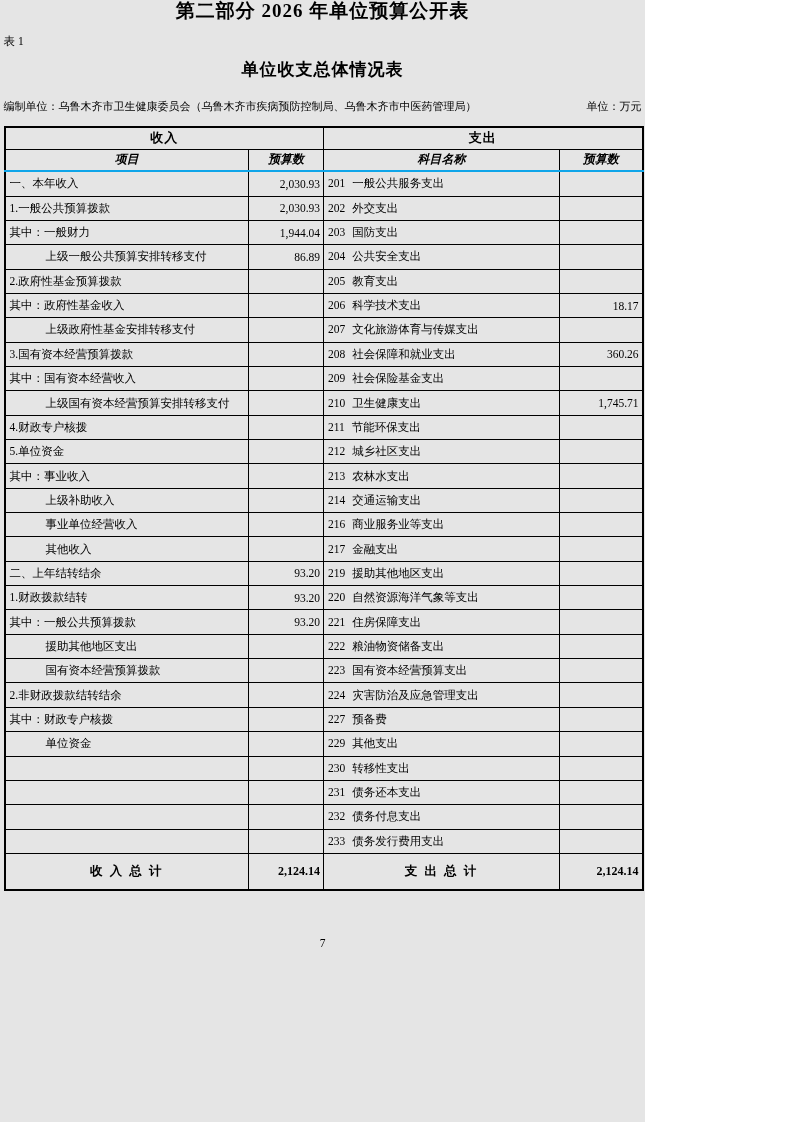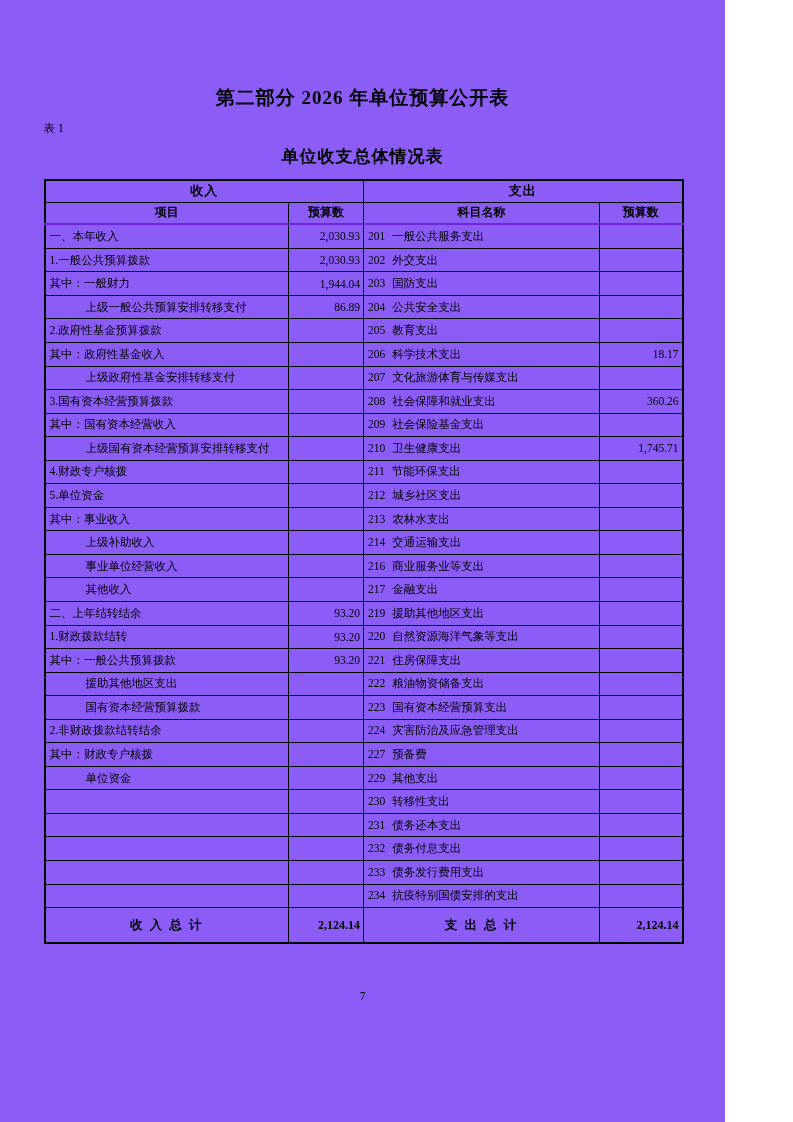--- a/index.html
+++ b/index.html
@@ -1,24 +1,23 @@
 <!DOCTYPE html>
 <html><head>
 <meta charset="utf-8">
 <style>
   * { box-sizing: border-box; }
   html, body { margin: 0; padding: 0; background: #ffffff; }
   .page {
     position: relative;
-    width: 725px;
+    width: 645px;
     height: 1122px;
-    background: #8b5cf6;
+    background: #e5e5e5;
     color: #000000;
     font-family: "Liberation Serif", "DejaVu Serif", serif;
-    padding-top: 87px;
     overflow: hidden;
   }
   .content { width: 638px; margin: 0 auto; }
   .part-title {
     text-align: center;
     font-size: 19px;
     font-weight: bold;
     line-height: 21px;
     letter-spacing: 1px;
   }
@@ -62,21 +61,22 @@
     font-weight: bold;
     height: 22px;
     text-align: center;
     letter-spacing: 1px;
   }
   .col-header th {
     font-size: 12px;
     font-weight: bold;
     height: 22px;
     text-align: center;
-    border-bottom: 2px solid #6d28d9;
+    border-bottom: 2px solid #0ea5e9;
+    font-style: italic;
   }
   .budget-table td { font-size: 11.5px; }
   td.c-item { text-align: left; padding-left: 4px; }
   td.c-item.indent { padding-left: 40px; }
   td.c-amt { text-align: right; padding-right: 3px; font-family: "Liberation Serif", "DejaVu Serif", serif; }
   td.c-subj { text-align: left; padding-left: 4px; }
   .code { display: inline-block; margin-right: 7px; }
   .bold { font-weight: normal; }
   tr.total-row td { height: 24px; }
   td.total-label {
@@ -102,20 +102,24 @@
 
 <div class="page">
   <div class="content">
 
     <div class="part-title">第二部分 2026 年单位预算公开表</div>
 
     <div class="table-label">表 1</div>
 
     <div class="table-title">单位收支总体情况表</div>
 
+    <div class="meta-row">
+      <span>编制单位：乌鲁木齐市卫生健康委员会（乌鲁木齐市疾病预防控制局、乌鲁木齐市中医药管理局）</span>
+      <span>单位：万元</span>
+    </div>
 
     <table class="budget-table">
       <colgroup>
         <col style="width:244px">
         <col style="width:75px">
         <col style="width:236px">
         <col style="width:83px">
       </colgroup>
       <thead>
         <tr class="group-header">
@@ -291,26 +295,20 @@
     <td class="c-amt"></td>
     <td class="c-subj"><span class="code">232</span><span class="subj-name">债务付息支出</span></td>
     <td class="c-amt"></td>
   </tr>
           <tr>
     <td class="c-item"><span class="item-text"></span></td>
     <td class="c-amt"></td>
     <td class="c-subj"><span class="code">233</span><span class="subj-name">债务发行费用支出</span></td>
     <td class="c-amt"></td>
   </tr>
-          <tr>
-    <td class="c-item"><span class="item-text"></span></td>
-    <td class="c-amt"></td>
-    <td class="c-subj"><span class="code">234</span><span class="subj-name">抗疫特别国债安排的支出</span></td>
-    <td class="c-amt"></td>
-  </tr>
         </tbody>
       <tbody>
         <tr class="total-row">
           <td class="total-label">收 入 总 计</td>
           <td class="total-amt">2,124.14</td>
           <td class="total-label">支 出 总 计</td>
           <td class="total-amt">2,124.14</td>
         </tr>
       </tbody>
     </table>

